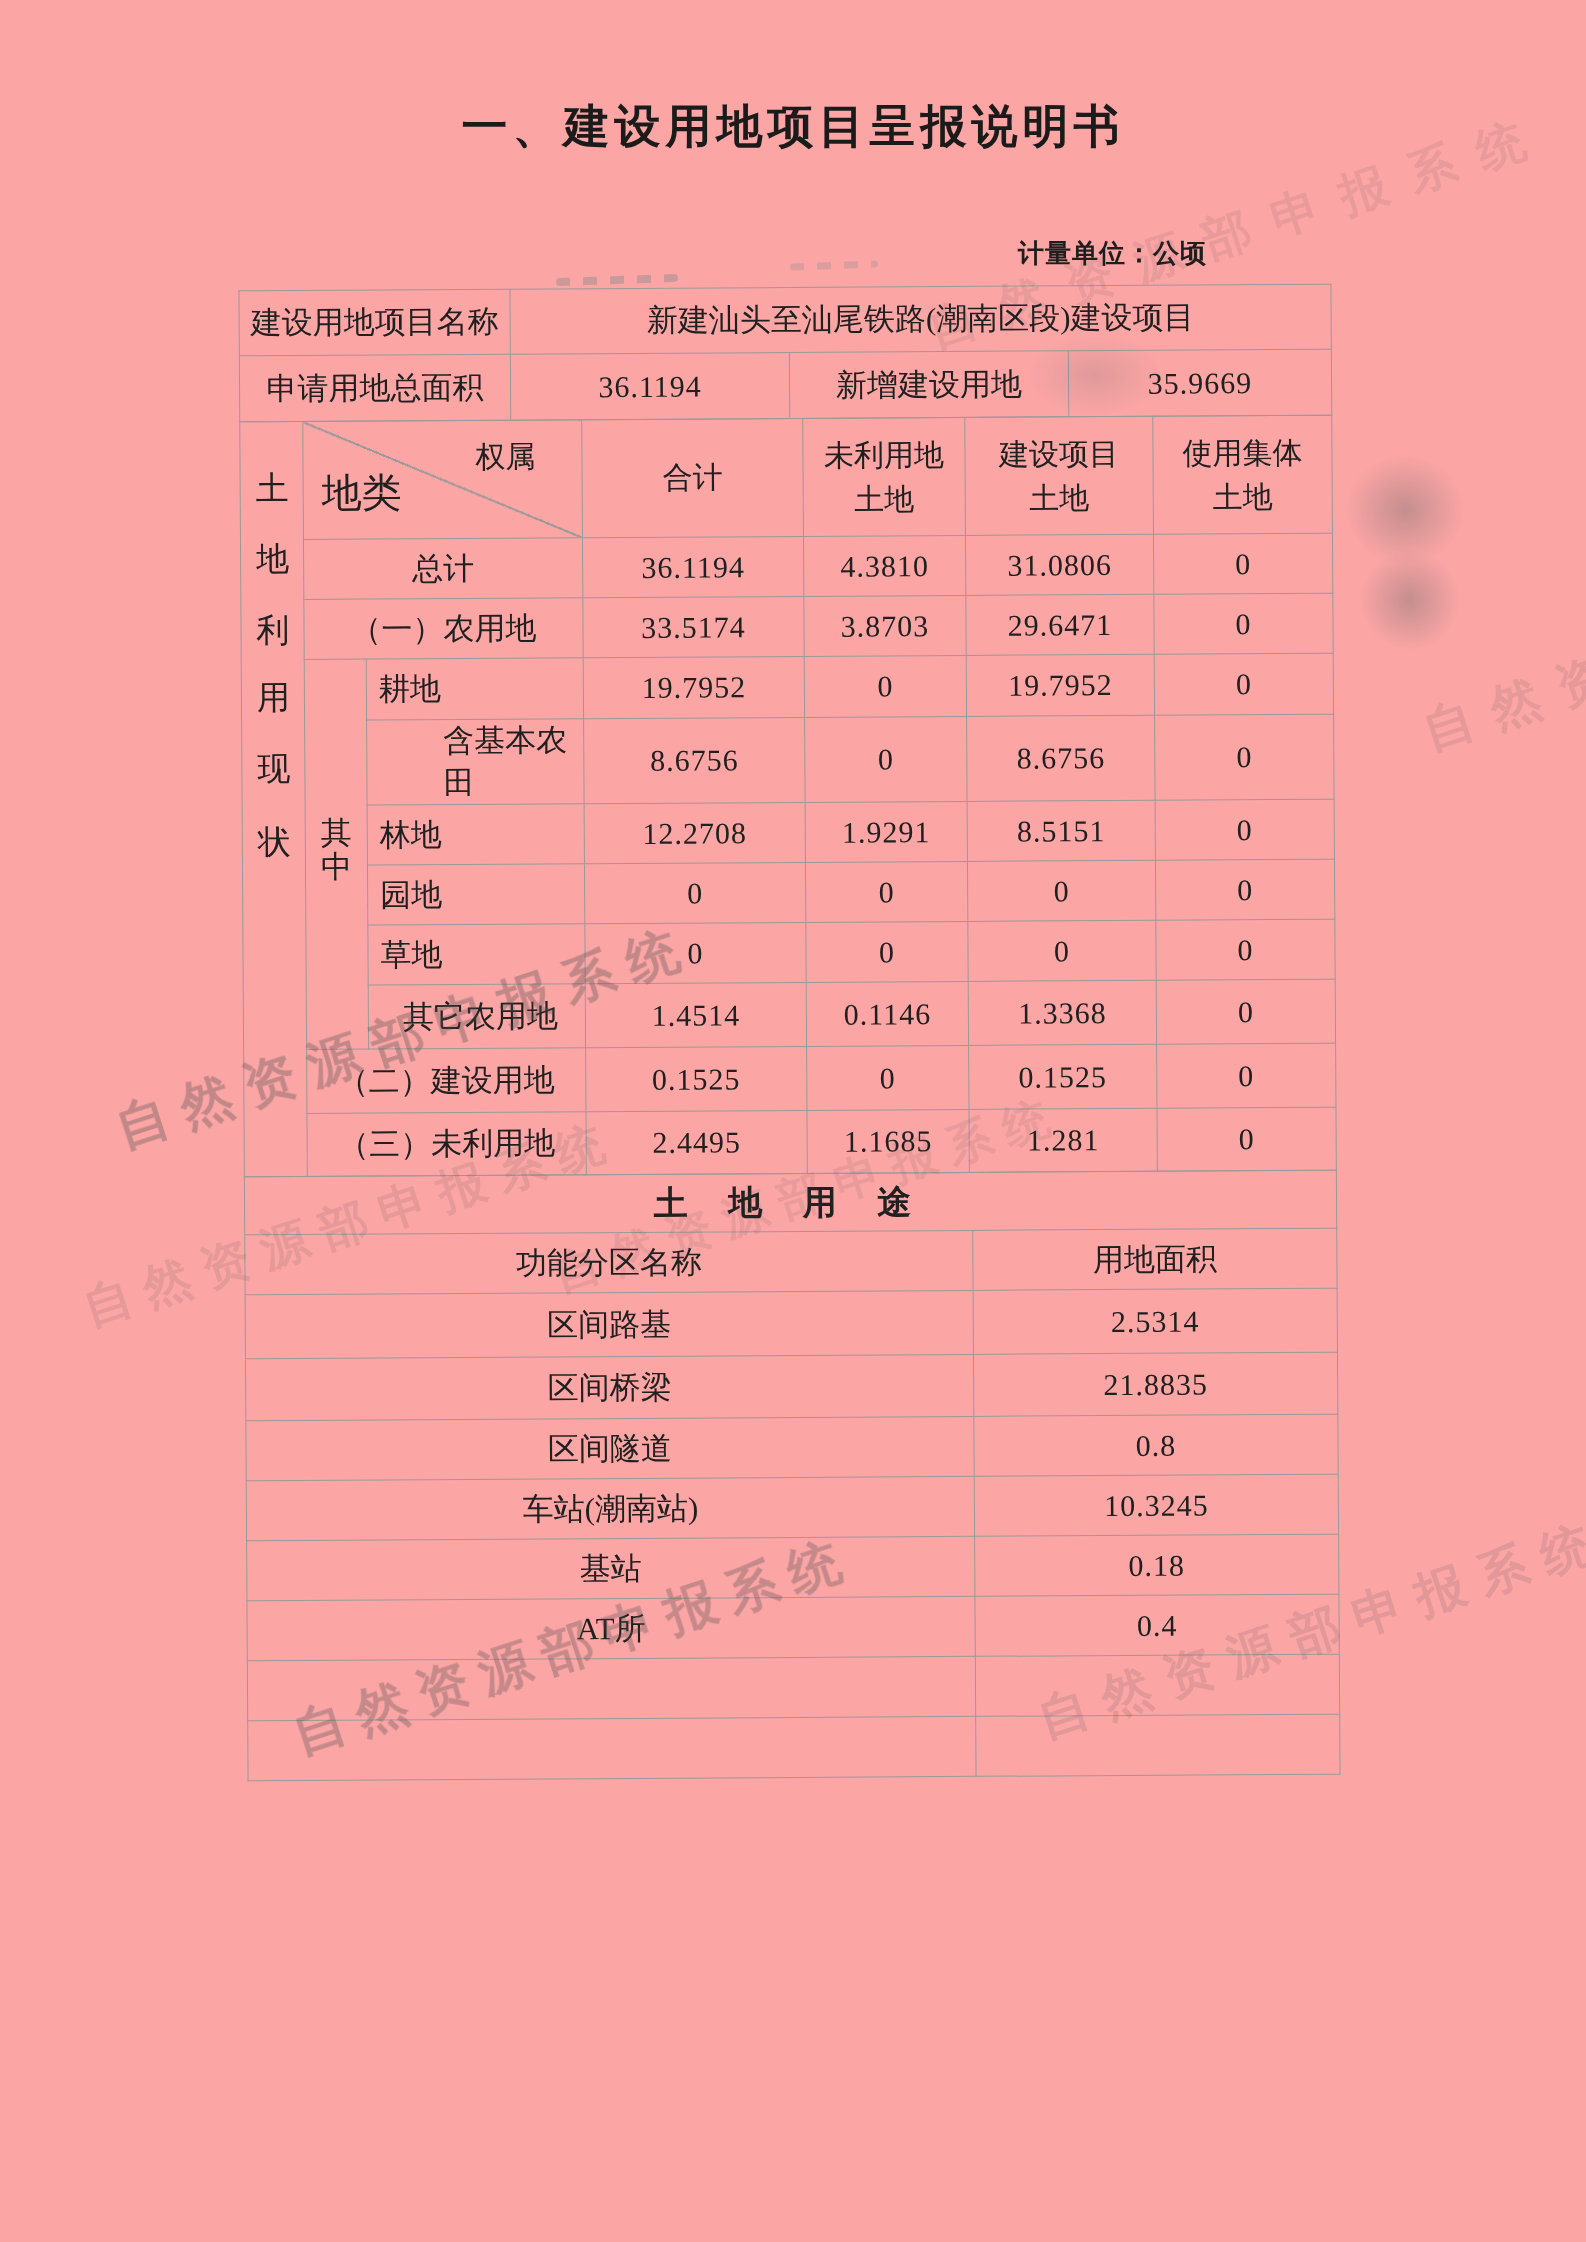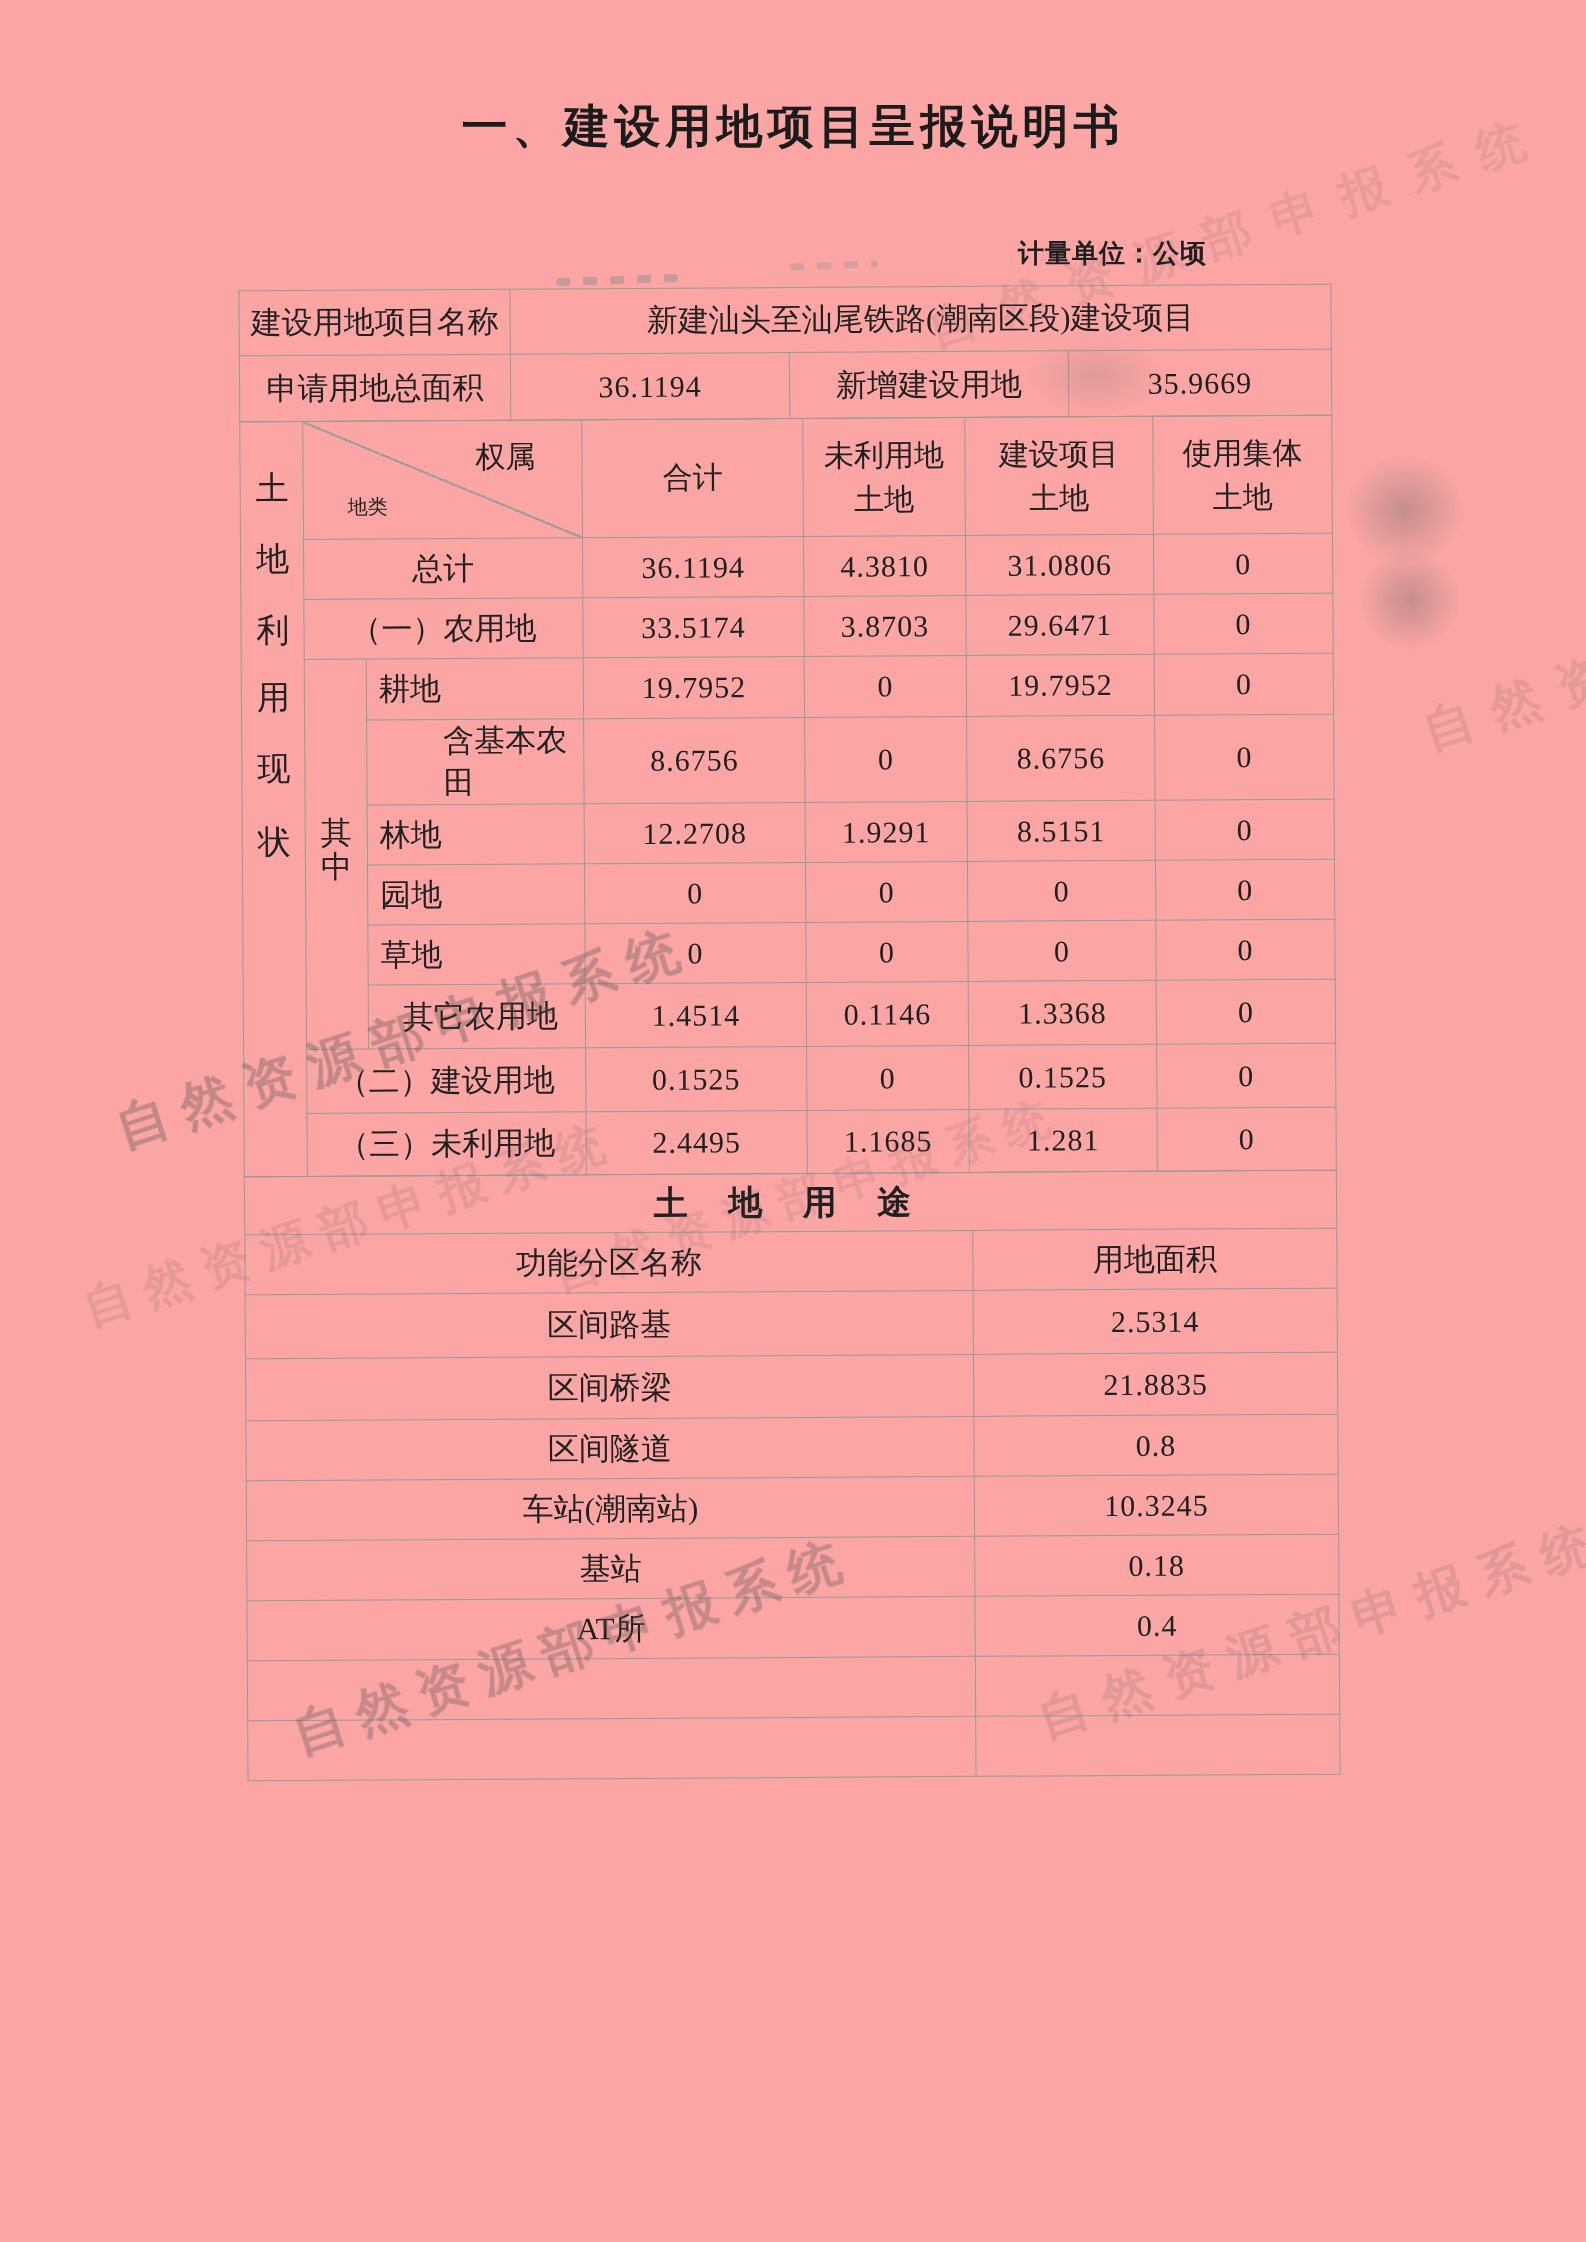--- a/index.html
+++ b/index.html
@@ -41,21 +41,21 @@
     font-size:31px; letter-spacing:34px; margin:132px auto 0; line-height:1;
   }
   
   .diag {
     position:relative;
     background:linear-gradient(to bottom left,
       transparent calc(50% - 1px), #9a9a9a calc(50% - 1px),
       #9a9a9a calc(50% + 1px), transparent calc(50% + 1px));
   }
   .diag .tr { position:absolute; top:16px; right:46px; font-size:30px; }
-  .diag .bl { position:absolute; bottom:18px; left:44px; font-size:20px;font-family:Liberation Mono, monospace; }
+  .diag .bl { position:absolute; bottom:18px; left:18px; font-size:40px;font-family:Liberation Mono, monospace; }
   .h2l span { display:block; line-height:1.45; }
   #t3 .usage-head { font-weight:700; font-size:34px; letter-spacing:16px; }
   
   .wm {
     position:absolute; white-space:nowrap; pointer-events:none; z-index:6;
     font-family:"Liberation Serif", serif; font-weight:600; color:#4c4c4c;
     transform:rotate(-18deg); transform-origin:left center;
   }
   .wm1 { left:930px;  top:300px;  font-size:48px; letter-spacing:24px; opacity:.10; }
   .wm2 { left:118px;  top:1096px; font-size:52px; letter-spacing:15px; opacity:.32; filter:blur(.3px); }

